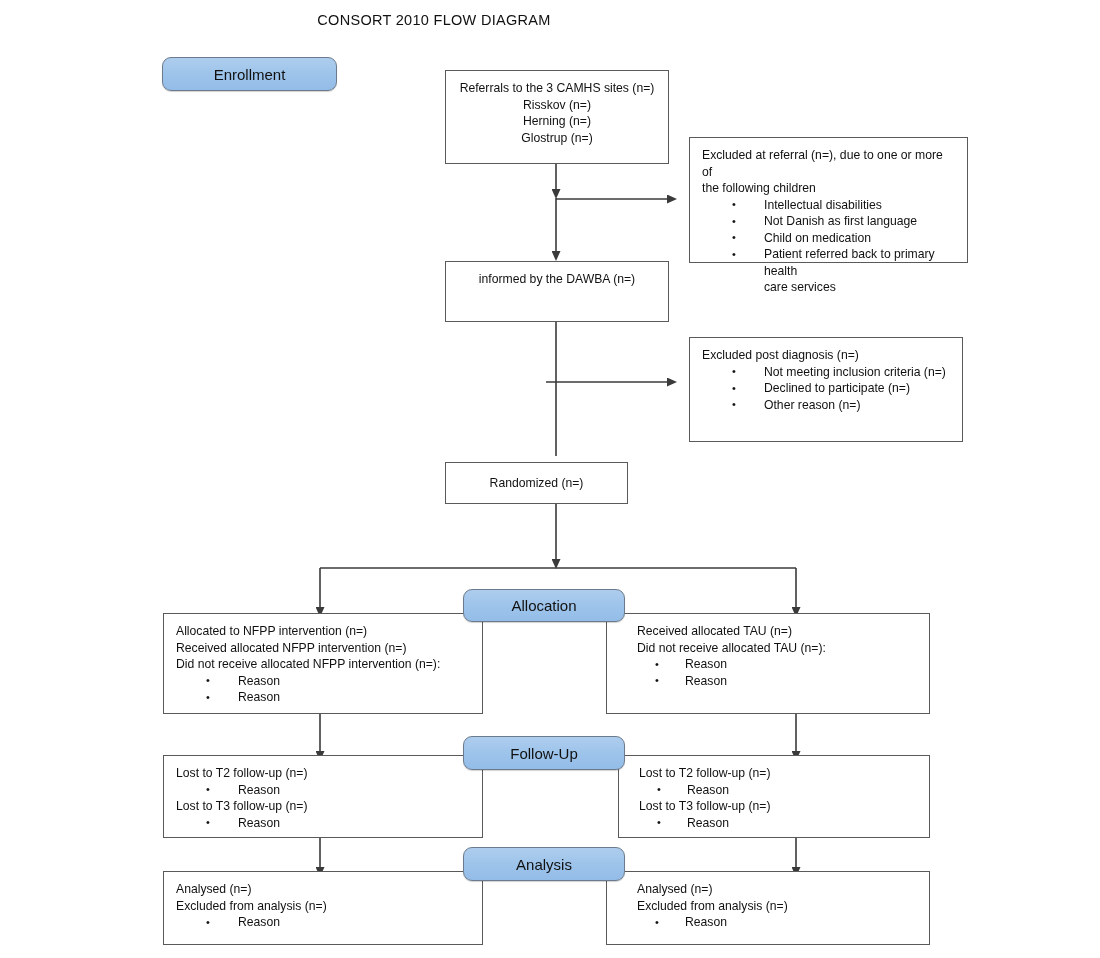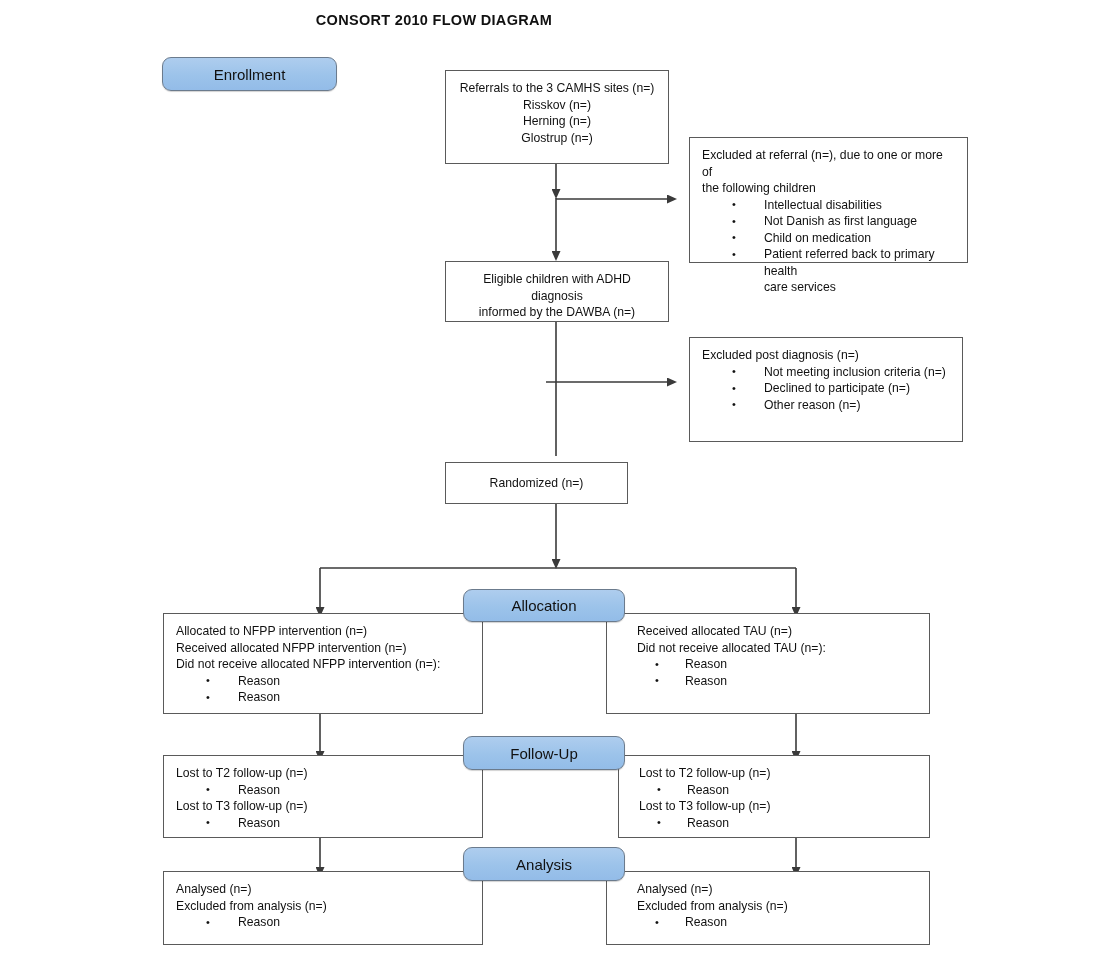--- a/index.html
+++ b/index.html
@@ -26,21 +26,21 @@
     height: 958px;
     pointer-events: none;
   }
   .title {
     position: absolute;
     left: 0;
     top: 12px;
     width: 868px;
     text-align: center;
     font-size: 14.5px;
-    font-weight: bold;
+    font-weight: normal;
     letter-spacing: 0.3px;
     color: #111111;
   }
   .box {
     position: absolute;
     box-sizing: border-box;
     background: #ffffff;
     border: 1.4px solid #5a5a5a;
     font-size: 12.2px;
     line-height: 16.5px;
@@ -154,21 +154,20 @@
         <li>
           <span>Patient referred back to primary health</span>
           <span class="nowrap" style="display:block;">care services</span>
         </li>
       </ul>
     </div>
   </div>
 
   <div class="box centered" style="left:445px; top:261px; width:224px; height:61px;">
     <div class="pad">
-      <div>Eligible children with ADHD diagnosis</div>
       <div>informed by the DAWBA (n=)</div>
     </div>
   </div>
 
   <div class="box" style="left:689px; top:337px; width:274px; height:105px;">
     <div class="pad">
       <div>Excluded post diagnosis (n=)</div>
       <ul class="reasons">
         <li>Not meeting inclusion criteria (n=)</li>
         <li>Declined to participate (n=)</li>

